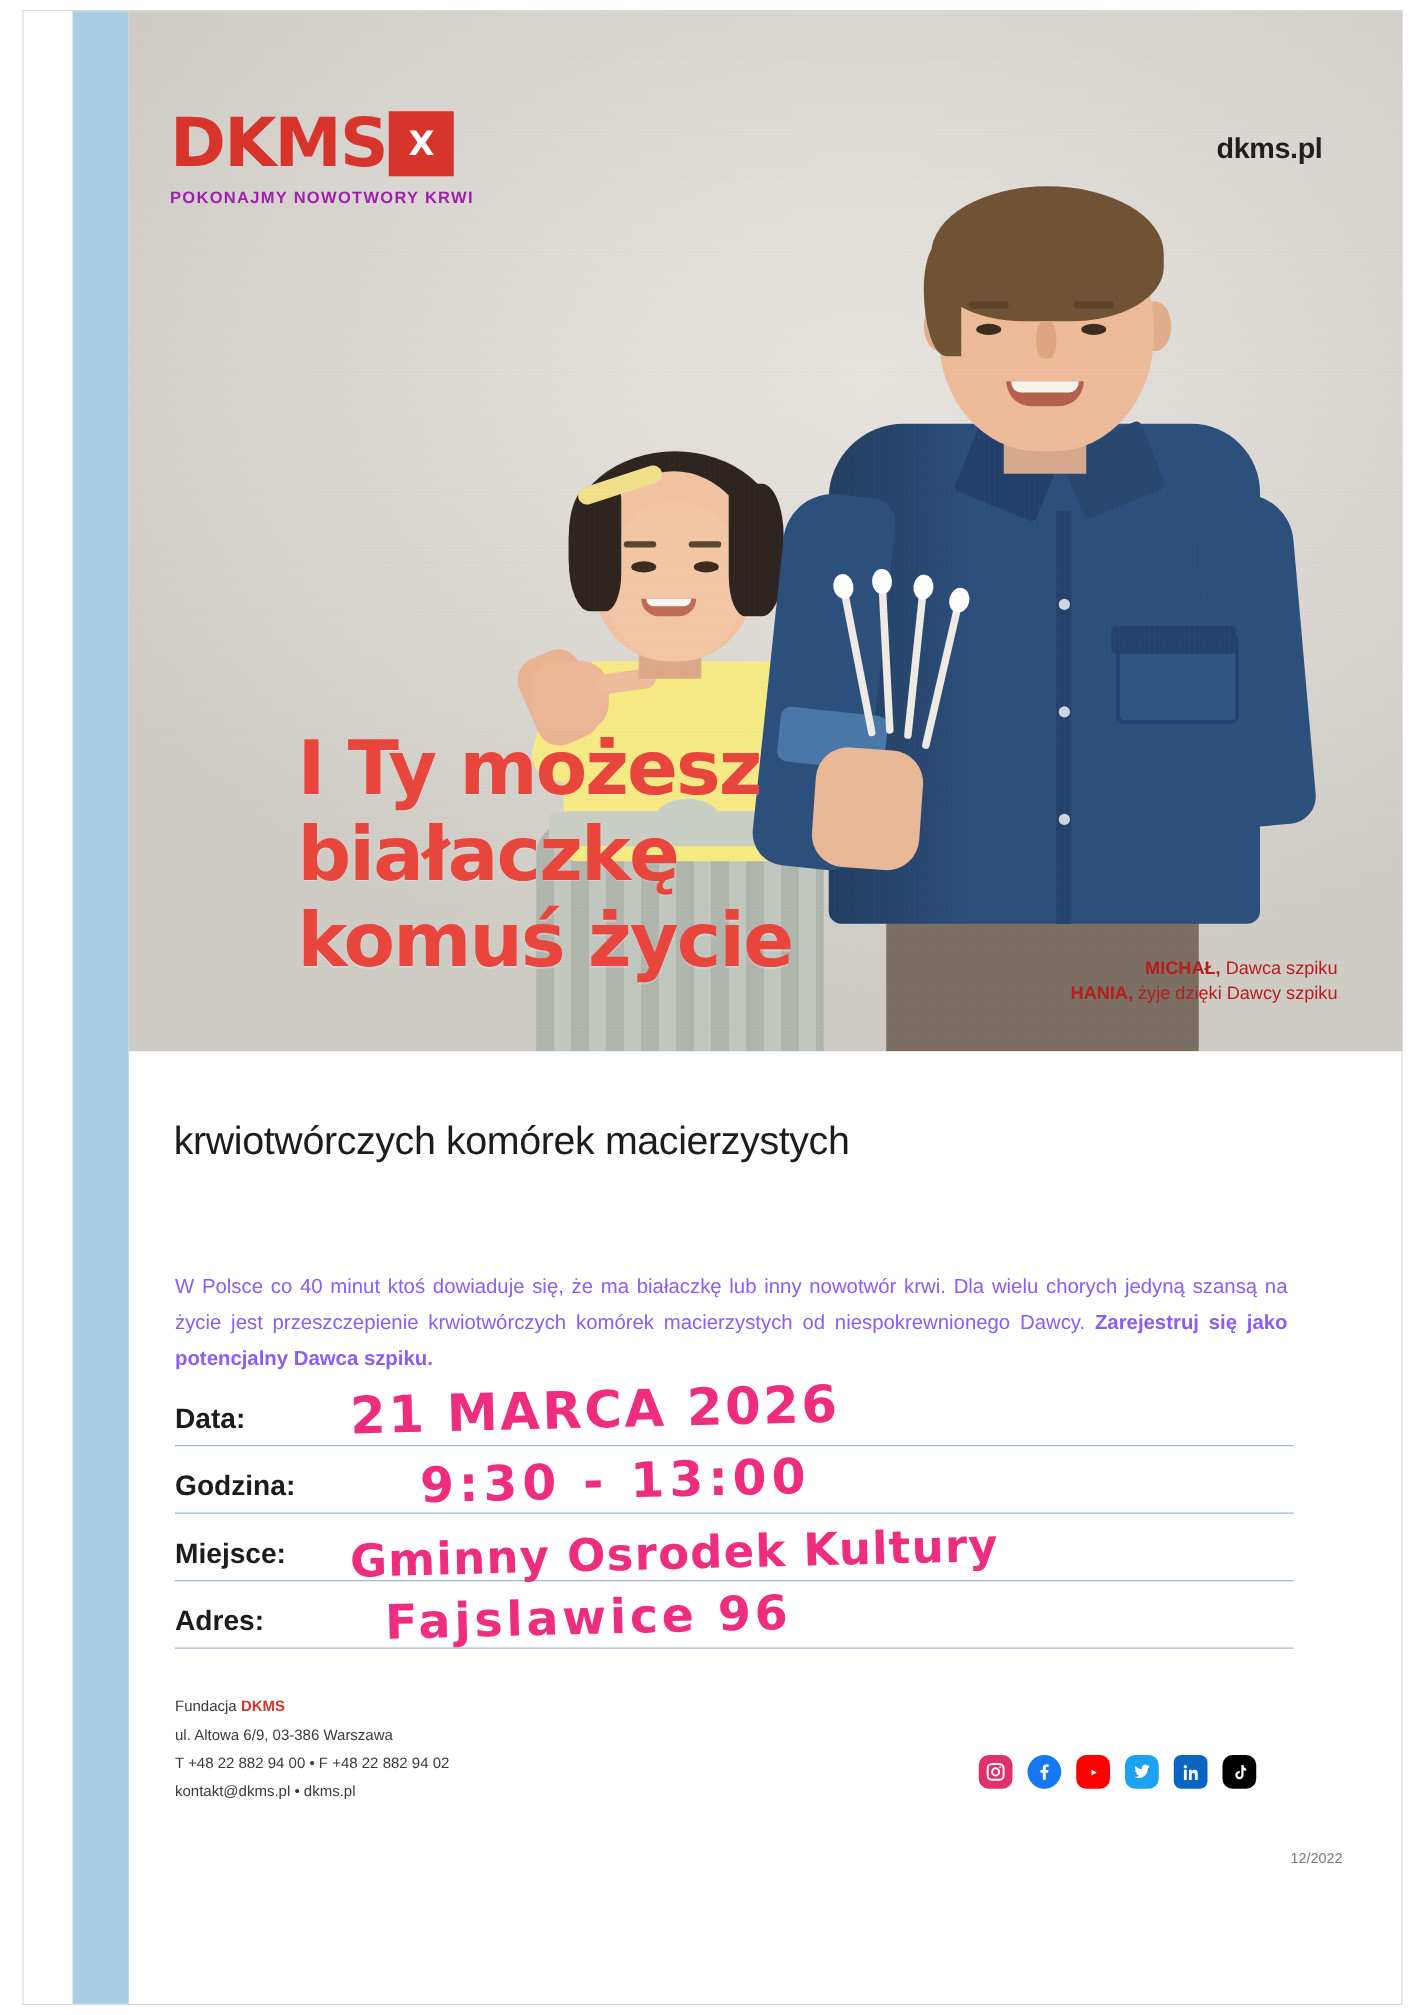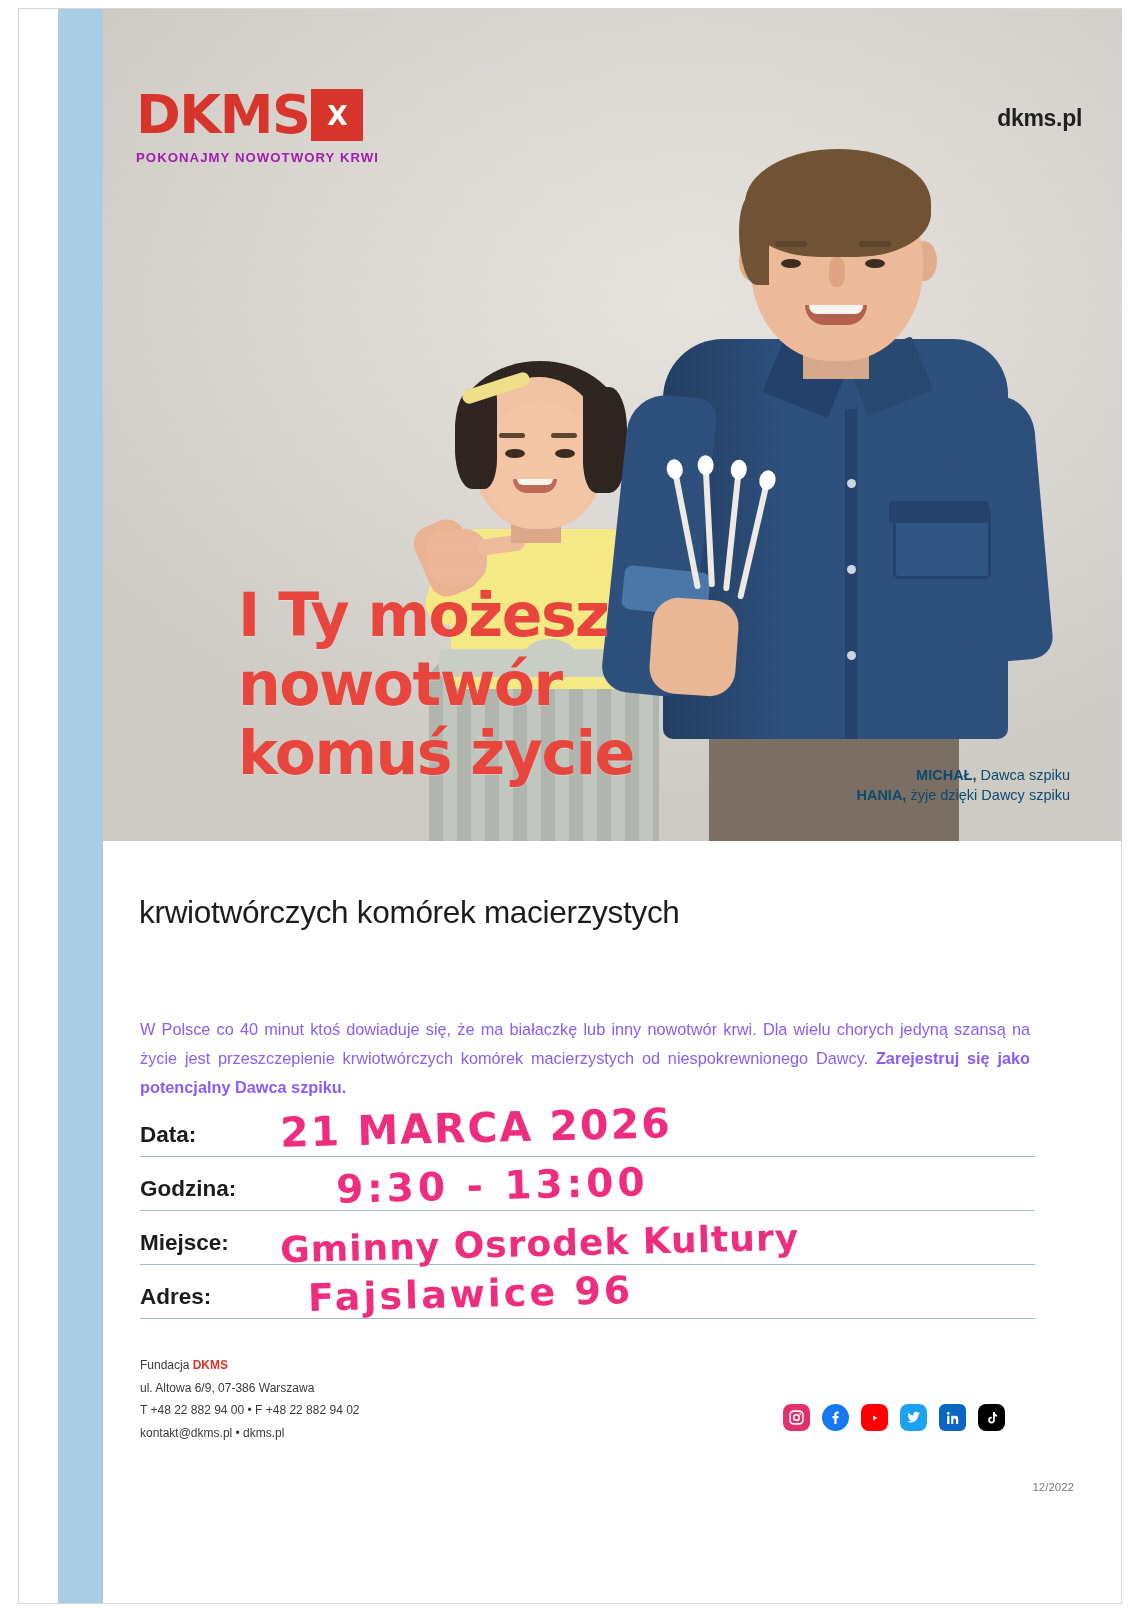--- a/index.html
+++ b/index.html
@@ -102,21 +102,21 @@
   .logo-tag {
     margin-top: 7px;
     font-size: 13.2px;
     font-weight: bold;
     letter-spacing: 1.05px;
     color: #a21caf;
   }
 
   .dkms-url {
     position: absolute;
-    right: 40px; top: 96px;
+    right: 64px; top: 96px;
     font-size: 23px;
     font-weight: bold;
     color: #1f1f1f;
     letter-spacing: -0.3px;
   }
 
   
   .people { position:absolute; left:0; top:0; width:1019px; height:832px; }
 
   
@@ -311,21 +311,21 @@
     line-height: 69px;
     letter-spacing: -1.5px;
     text-shadow: 0 1px 0 rgba(255,255,255,.25);
   }
 
   .credit {
     position: absolute;
     right: 52px; top: 756px;
     text-align: right;
     font-size: 14.5px;
-    color: #0c4a6e;
+    color: #b91c1c;
     line-height: 20px;
     margin-left: 39px;
   }
   .credit b { font-weight: bold; }
 
   
   .content { position: absolute; left: 103px; top: 841px; width: 1019px; }
 
   .subhead {
     position: absolute;
@@ -496,21 +496,21 @@
         <span class="logo-text">DKMS</span>
         <span class="logo-x">X</span>
       </div>
       <div class="logo-tag">POKONAJMY NOWOTWORY KRWI</div>
     </div>
 
     <div class="dkms-url">dkms.pl</div>
 
     <div class="headline">
       <div>I Ty możesz</div>
-      <div>nowotwór</div>
+      <div>białaczkę</div>
       <div>komuś życie</div>
     </div>
 
     <div class="credit">
       <div>
         <b>MICHAŁ,</b>
         <span>Dawca szpiku</span>
       </div>
       <div>
         <b>HANIA,</b>
@@ -546,21 +546,21 @@
 
       <div class="form-row">
         <span class="form-label">Adres:</span>
         <span class="hand hand-addr">Fajslawice 96</span>
       </div>
 
     </div>
 
     <div class="footer">
       <div><span>Fundacja </span><span class="brand">DKMS</span></div>
-      <div>ul. Altowa 6/9, 07-386 Warszawa</div>
+      <div>ul. Altowa 6/9, 03-386 Warszawa</div>
       <div>T +48 22 882 94 00 • F +48 22 882 94 02</div>
       <div>kontakt@dkms.pl • dkms.pl</div>
     </div>
 
     <div class="socials">
       <span class="soc ig">
         <svg width="17" height="17" viewBox="0 0 24 24" fill="none" stroke="#fff" stroke-width="2.2">
           <rect x="3" y="3" width="18" height="18" rx="5"></rect>
             <circle cx="12" cy="12" r="4"></circle>
             <circle cx="17.2" cy="6.8" r="1.2" fill="#fff" stroke="none"></circle>

